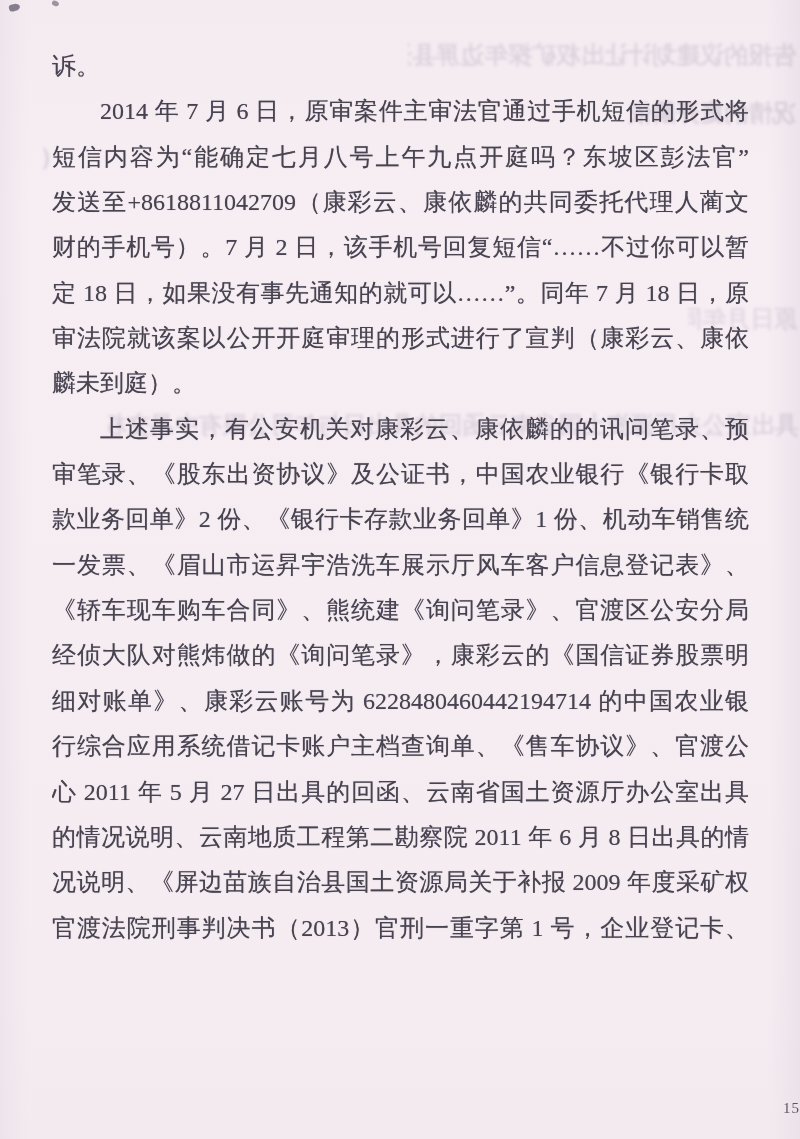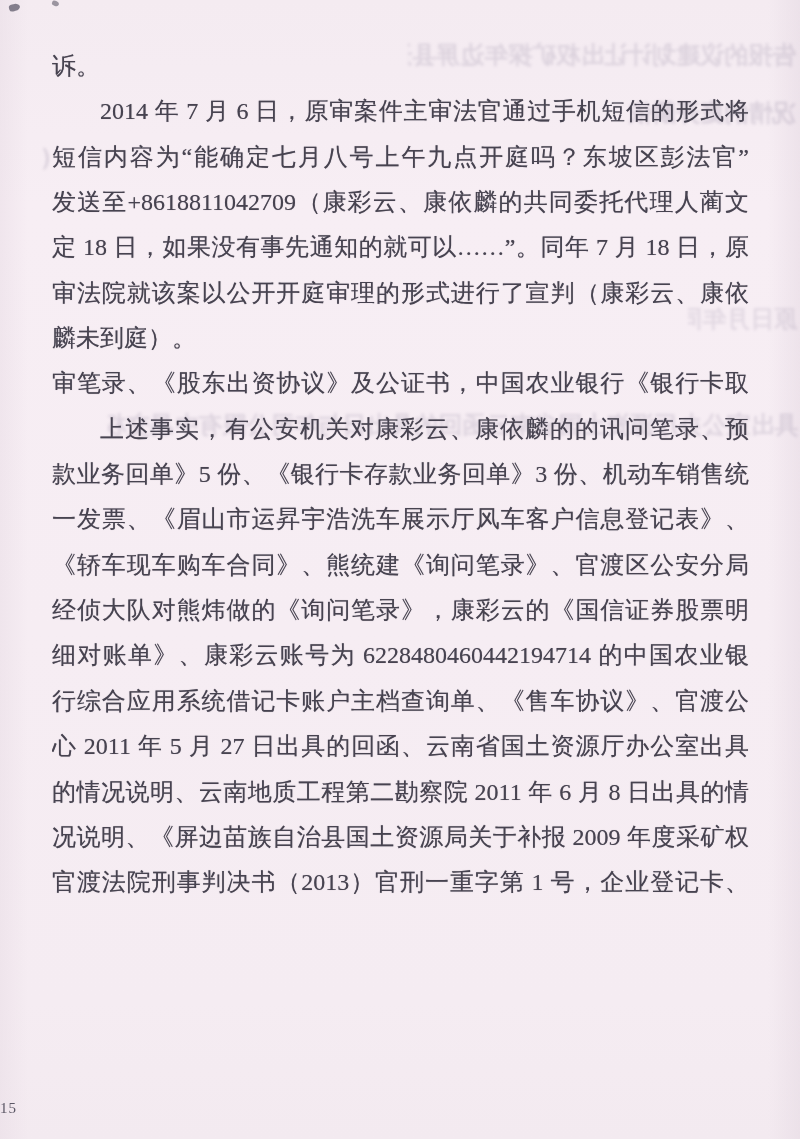--- a/index.html
+++ b/index.html
@@ -26,21 +26,21 @@
   .line.justify{text-align:justify;text-align-last:justify;}
   .line.para-start{text-align:justify;text-align-last:justify;text-indent:2em;}
   .line.plain{text-align:left;}
   .line.heading{
     font-weight:bold;text-indent:1.9em;color:#403c49;
     text-shadow:0 0 .9px rgba(58,54,68,.7);letter-spacing:.5px;
   }
 
   
   .pageno{
-    position:absolute;left:0;right:0;top:1100px;text-align:left;
+    position:absolute;left:0;right:0;top:1100px;text-align:right;
     font-size:15px;color:#5b5765;letter-spacing:1px;
   }
 
   
   .bleed{
     position:absolute;transform:scaleX(-1);filter:blur(1.4px);
     color:#7e7390;font-weight:bold;font-size:24px;line-height:30px;
     white-space:nowrap;overflow:hidden;pointer-events:none;
   }
   .bleed.b1{left:408px;top:40px;width:388px;height:34px;opacity:.20;}
@@ -68,26 +68,27 @@
       <div class="bleed b3">原日月年同</div>
       <div class="bleed b4">具出室公办厅源资土国省南云函回的具出日与年司公限有中易交权</div>
       <div class="bleed b5">（</div>
     </div>
 
   <div class="doc" id="doc-host">
       <div class="line plain">诉。</div>
       <div class="line para-start">2014 年 7 月 6 日，原审案件主审法官通过手机短信的形式将</div>
       <div class="line justify">短信内容为“能确定七月八号上午九点开庭吗？东坡区彭法官”</div>
       <div class="line justify">发送至+8618811042709（康彩云、康依麟的共同委托代理人蔺文</div>
+      <div class="line justify">财的手机号）。7 月 2 日，该手机号回复短信“……不过你可以暂</div>
       <div class="line justify">定 18 日，如果没有事先通知的就可以……”。同年 7 月 18 日，原</div>
       <div class="line justify">审法院就该案以公开开庭审理的形式进行了宣判（康彩云、康依</div>
       <div class="line plain">麟未到庭）。</div>
+      <div class="line para-start">上述事实，有公安机关对康彩云、康依麟的的讯问笔录、预</div>
       <div class="line justify">审笔录、《股东出资协议》及公证书，中国农业银行《银行卡取</div>
-      <div class="line para-start">上述事实，有公安机关对康彩云、康依麟的的讯问笔录、预</div>
-      <div class="line justify">款业务回单》5 份、《银行卡存款业务回单》3 份、机动车销售统</div>
+      <div class="line justify">款业务回单》2 份、《银行卡存款业务回单》1 份、机动车销售统</div>
       <div class="line justify">一发票、《眉山市运昇宇浩洗车展示厅风车客户信息登记表》、</div>
       <div class="line justify">《轿车现车购车合同》、熊统建《询问笔录》、官渡区公安分局</div>
       <div class="line justify">经侦大队对熊炜做的《询问笔录》，康彩云的《国信证券股票明</div>
       <div class="line justify">细对账单》、康彩云账号为 6228480460442194714 的中国农业银</div>
       <div class="line justify">行综合应用系统借记卡账户主档查询单、《售车协议》、官渡公</div>
       <div class="line justify">心 2011 年 5 月 27 日出具的回函、云南省国土资源厅办公室出具</div>
       <div class="line justify">的情况说明、云南地质工程第二勘察院 2011 年 6 月 8 日出具的情</div>
       <div class="line justify">况说明、《屏边苗族自治县国土资源局关于补报 2009 年度采矿权</div>
       <div class="line justify">官渡法院刑事判决书（2013）官刑一重字第 1 号，企业登记卡、</div>
     </div>

